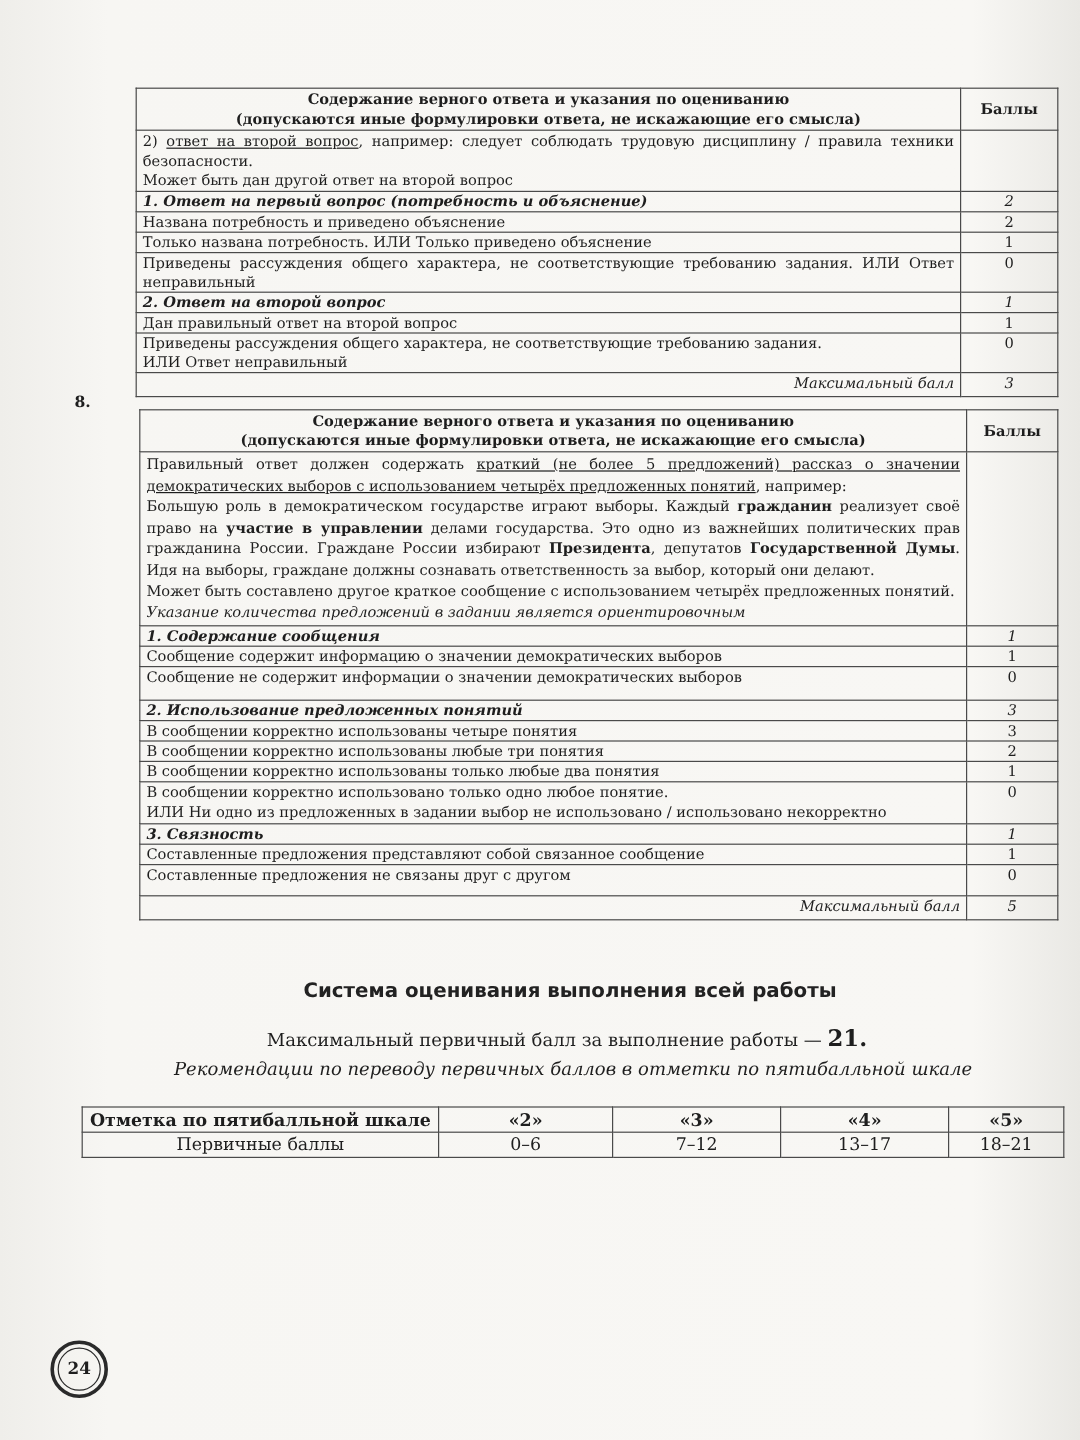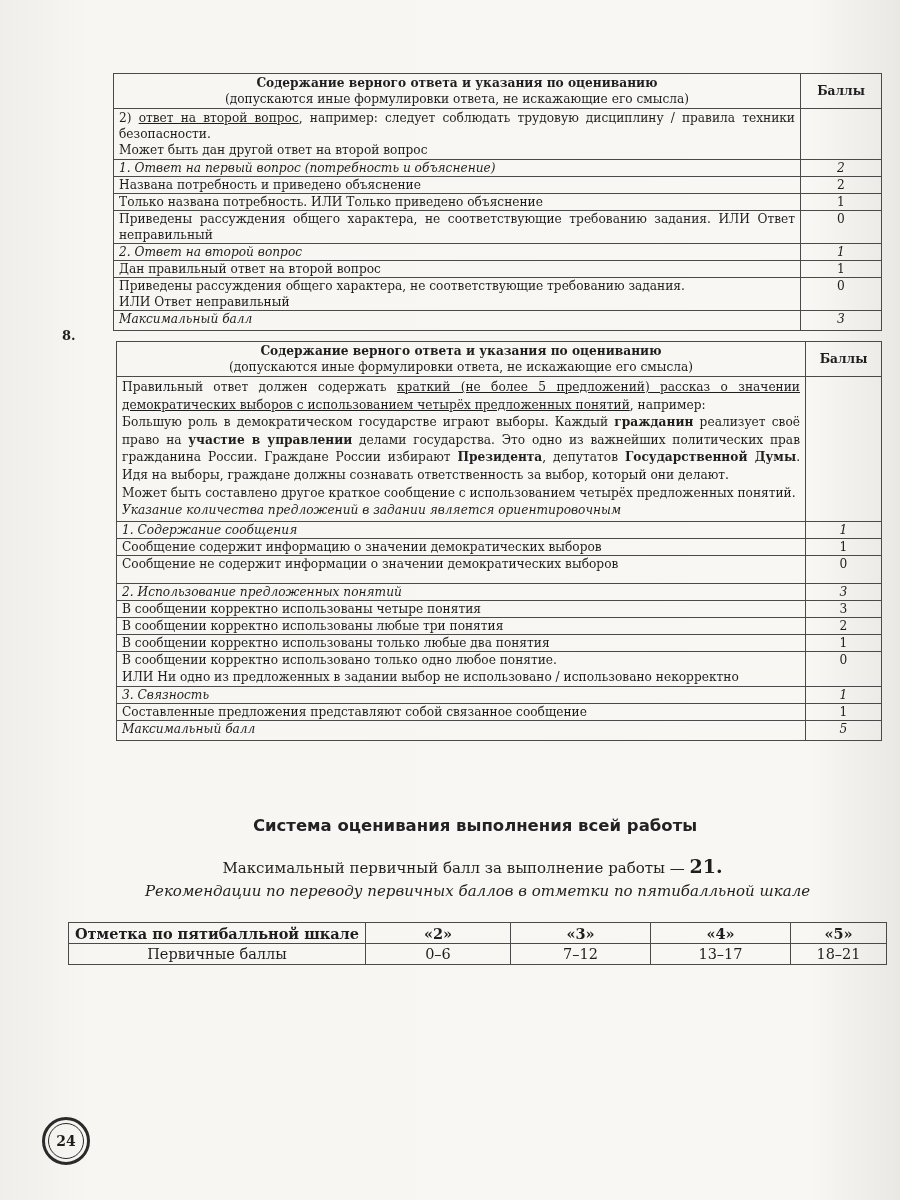--- a/index.html
+++ b/index.html
@@ -23,26 +23,26 @@
     border: 1px solid #4a4a4a;
     padding: 0 5px;
     vertical-align: top;
   }
   table.rubric th {
     font-weight: bold;
     text-align: center;
     vertical-align: middle;
     padding: 1px 4px;
   }
-  table.rubric th .sub { font-weight: normal; display: block; }
+  table.rubric th .sub { font-weight: bold; display: block; }
   td.pts { text-align: center; padding: 0; }
   td.pts.it { font-style: italic; }
-  tr.crit td { font-style: italic; font-weight: normal; }
+  tr.crit td { font-style: italic; font-weight: bold; }
   tr.crit td.pts { font-weight: normal; }
-  td.max { text-align: left; font-style: italic; padding-right: 8px; }
+  td.max { text-align: right; font-style: italic; padding-right: 8px; }
   .u { text-decoration: underline; }
   .b { font-weight: bold; }
   .i { font-style: italic; }
   .j { text-align: justify; }
 
   #t1 { left: 113px; top: 73px; width: 768px; }
   #t2 { left: 116px; top: 341px; width: 765px; }
 
   .task-num { position: absolute; left: 62px; top: 328px; font-weight: bold; font-size: 13px; }
 
@@ -199,20 +199,24 @@
       <td class="pts">0</td>
     </tr>
 
     <tr class="crit">
       <td>3. Связность</td>
       <td class="pts it">1</td>
     </tr>
     <tr>
       <td>Составленные предложения представляют собой связанное сообщение</td>
       <td class="pts">1</td>
+    </tr>
+    <tr style="height:26px">
+      <td>Составленные предложения не связаны друг с другом</td>
+      <td class="pts">0</td>
     </tr>
     <tr style="height:20px">
       <td class="max">Максимальный балл</td>
       <td class="pts it">5</td>
     </tr>
   </tbody>
     </table>
 
   <div class="section-title">Система оценивания выполнения всей работы</div>
   <div class="max-line">

